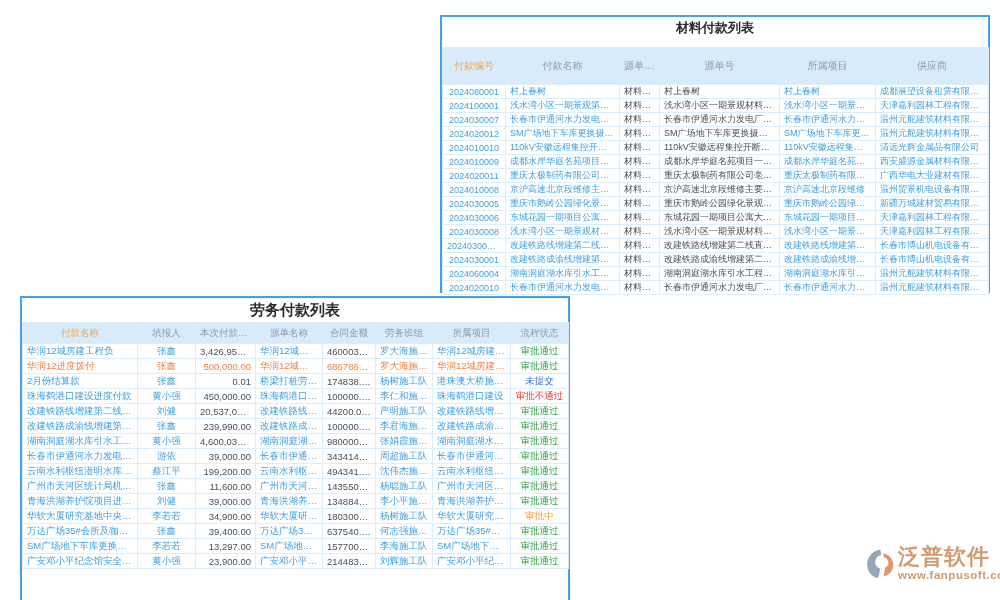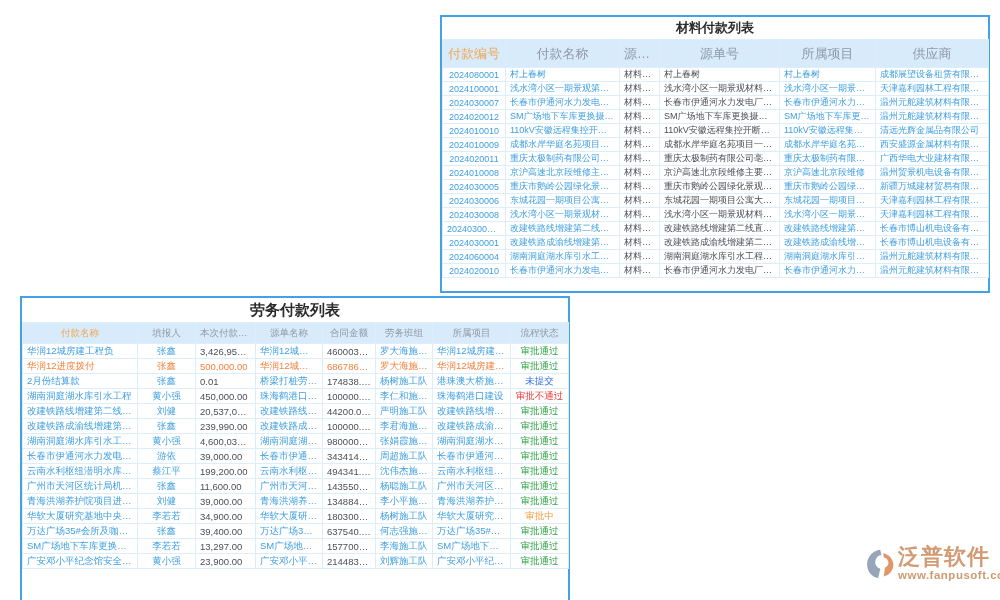--- a/index.html
+++ b/index.html
@@ -6,27 +6,27 @@
   html,body { width:1000px; height:600px; background:#ffffff; overflow:hidden;
               font-family:"Liberation Sans","DejaVu Sans",sans-serif; }
   .panel { position:absolute; background:#fff; border:2px solid #43a1e8; }
   .panel-title { text-align:center; font-weight:bold; color:#2b2b2b; background:#fff; }
   table { border-collapse:collapse; table-layout:fixed; width:100%; }
   th, td { border:1px solid #ddeefb; overflow:hidden; white-space:nowrap;
            text-overflow:ellipsis; padding:0 4px; font-weight:normal; }
   th { background:#d8ebfa; color:#8e98a9; text-align:center; }
   td { background:#fff; }
   .ctr { text-align:center; }
-  .rgt { text-align:left; }
+  .rgt { text-align:right; }
   .c-blue { color:#3f9fe0; }
   .c-dark { color:#4a4e57; }
   
   #material-panel { left:440px; top:15px; width:550px; height:278px; }
-  #material-panel .panel-title { height:22px; line-height:22px; font-size:13px; }
-  #material-panel th { height:28px; font-size:13px; }
+  #material-panel .panel-title { height:30px; line-height:22px; font-size:13px; }
+  #material-panel th { height:37px; font-size:10px; }
   #material-panel td { height:14px; font-size:9px; }
   #material-panel th:first-child { color:#f2a654; }
   
   #labor-panel { left:20px; top:296px; width:550px; height:320px; }
   #labor-panel .panel-title { height:24px; line-height:24px; font-size:15px; }
   #labor-panel th { height:21px; font-size:9.5px; }
   #labor-panel td { height:15px; font-size:9.5px; }
   #labor-panel th:first-child { color:#f2a654; }
   
   .st-pass { color:#2ba143; }
@@ -242,21 +242,21 @@
     <td class="c-blue">2月份结算款</td>
     <td class="c-blue ctr">张鑫</td>
     <td class="c-dark rgt">0.01</td>
     <td class="c-blue">桥梁打桩劳务分包合同</td>
     <td class="c-dark rgt">174838.2100</td>
     <td class="c-blue">杨树施工队</td>
     <td class="c-blue">港珠澳大桥施工总承包项目</td>
     <td class="st ctr st-unsub">未提交</td>
   </tr>
         <tr>
-    <td class="c-blue">湖南洞庭湖水库引水工程</td>
+    <td class="c-blue">珠海鹤港口建设进度付款</td>
     <td class="c-blue ctr">黄小强</td>
     <td class="c-dark rgt">450,000.00</td>
     <td class="c-blue">珠海鹤港口建设第一期进...</td>
     <td class="c-dark rgt">100000.0000</td>
     <td class="c-blue">李仁和施工队</td>
     <td class="c-blue">珠海鹤港口建设</td>
     <td class="st ctr st-reject">审批不通过</td>
   </tr>
         <tr>
     <td class="c-blue">改建铁路线增建第二线直通...</td>

